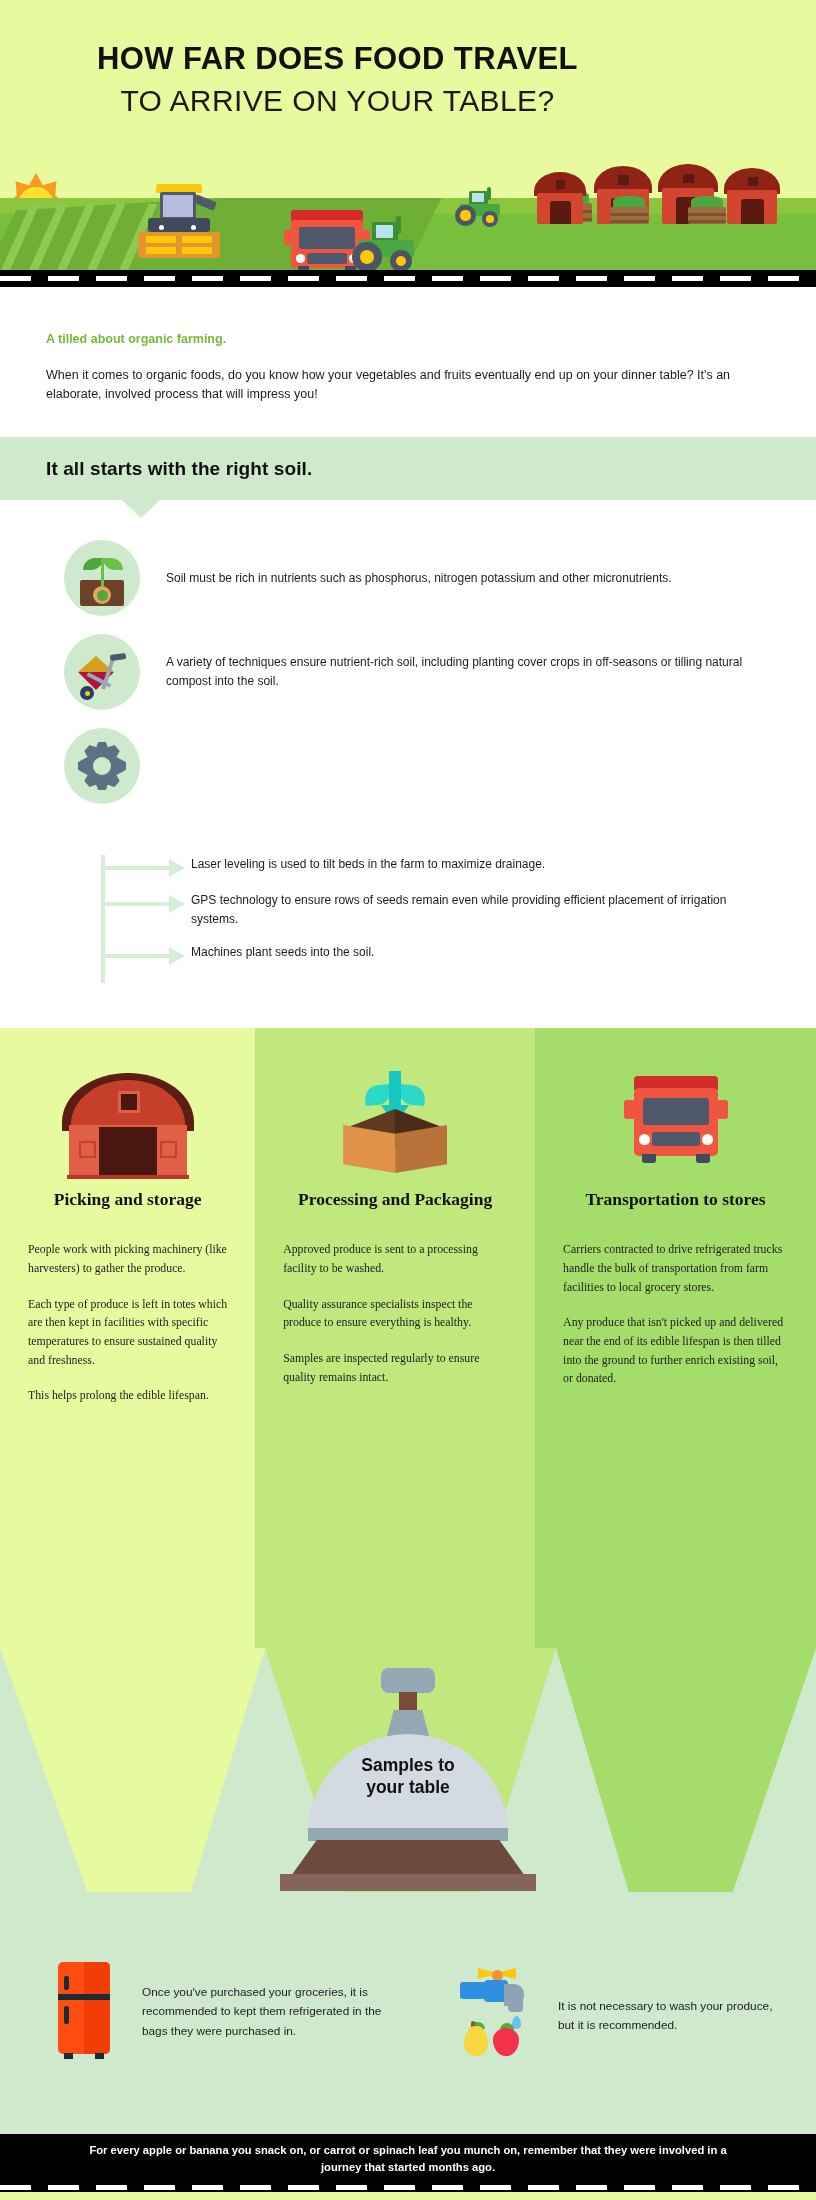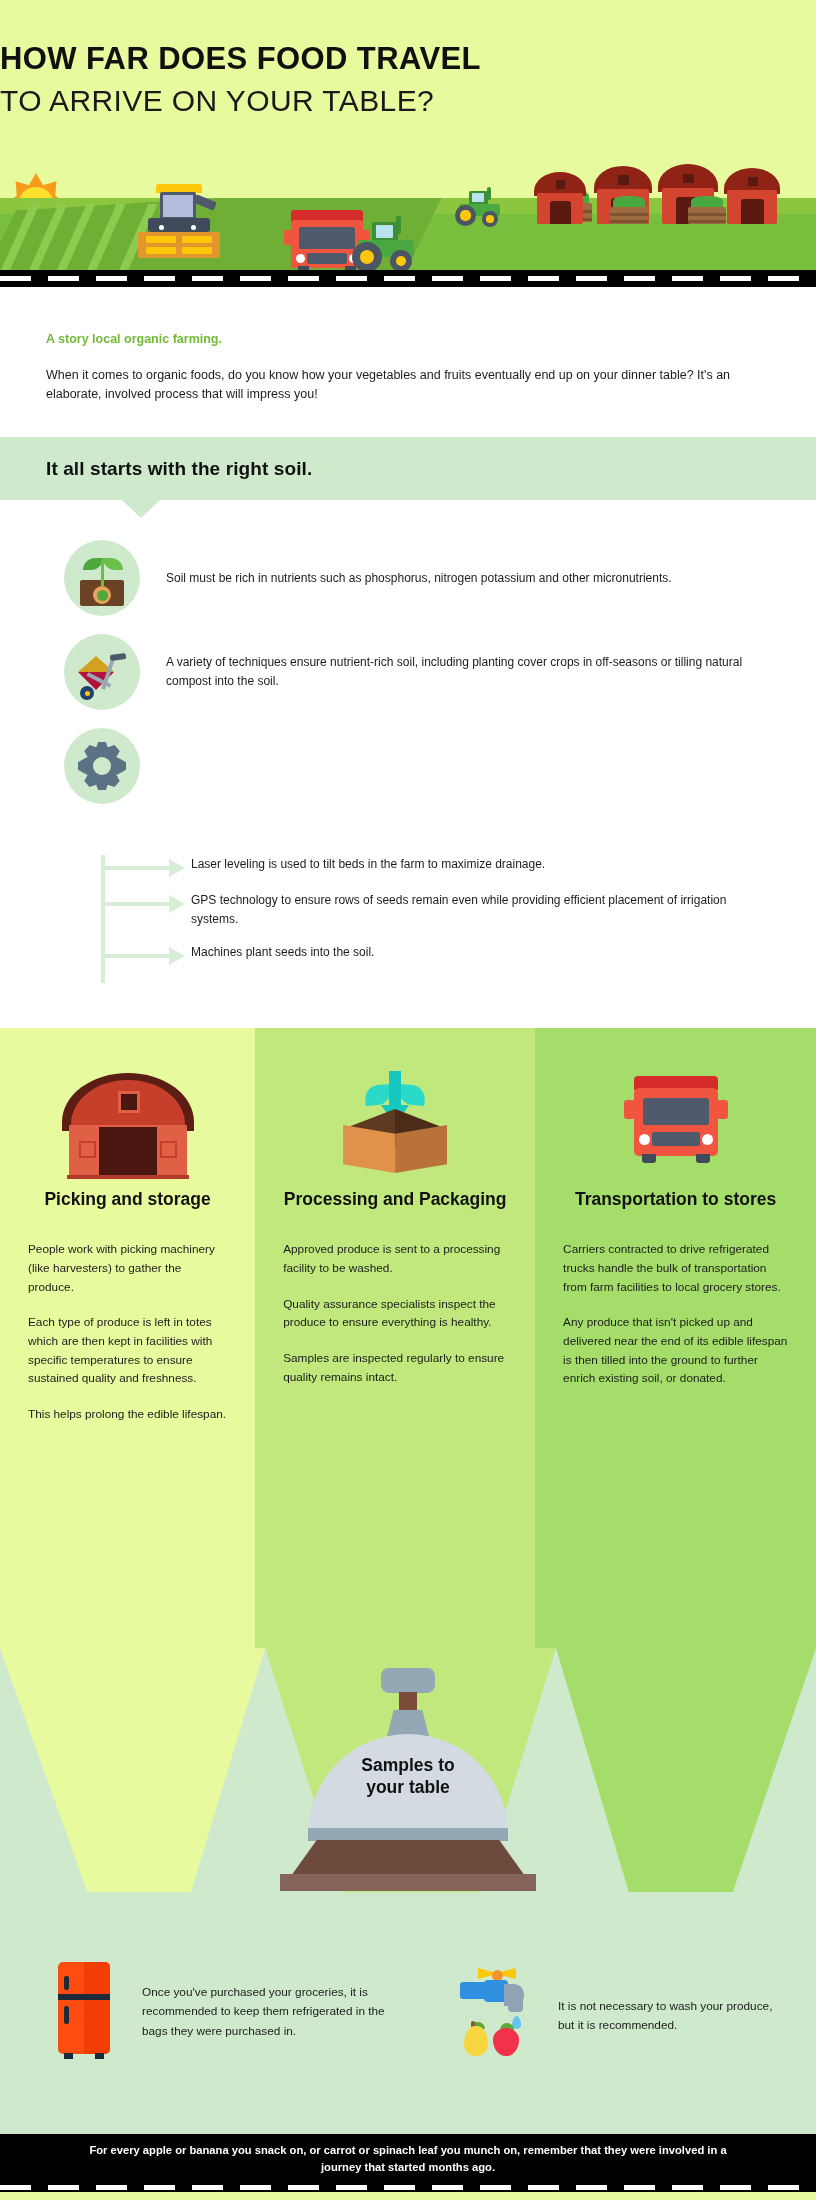--- a/index.html
+++ b/index.html
@@ -22,20 +22,21 @@
     width: 816px;
     height: 287px;
     background: #e8fa9e;
     overflow: hidden;
   }
   .title-block {
     position: absolute;
     top: 40px;
     left: 0;
     width: 675px;
+    text-align: center;
   }
   .title-line1 {
     font-size: 31px;
     font-weight: bold;
     letter-spacing: 0.4px;
     color: #111111;
     line-height: 1.25;
   }
   .title-line2 {
     font-size: 30px;
@@ -266,20 +267,21 @@
   .sub-arm .head { position: absolute; left: 68px; top: 0; width: 0; height: 0; border-top: 9px solid transparent; border-bottom: 9px solid transparent; border-left: 16px solid #d7edd6;}
   .sub-text { font-size: 12px; line-height: 1.55; color: #1c1c1c; max-width: 580px; }
 
   
   .stages {
     position: absolute;
     left: 0; top: 1028px;
     width: 816px;
     height: 620px;
     display: flex;
+    font-family: Liberation Serif, serif;
   }
   .col { position: relative; padding: 36px 28px 0 28px; }
   .col-1 { width: 265px; background: #e8fa9e; }
   .col-2 { width: 291px; background: #c0e87c; }
   .col-3 { width: 292px; background: #a5dd6a; }
   .col-icon { height: 124px; display: flex; align-items: center; justify-content: center; }
   .col h3 {
     font-size: 17.5px;
     font-weight: bold;
     text-align: center;
@@ -559,21 +561,21 @@
           <div class="dash"></div>
           <div class="dash"></div>
           <div class="dash"></div>
           <div class="dash"></div>
           <div class="dash"></div>
         </div>
     </div>
   </div>
 
   <div class="intro">
-    <div class="intro-kicker">A story local organic farming.</div>
+    <div class="intro-kicker">A tilled about organic farming.</div>
     <div class="intro-body">When it comes to organic foods, do you know how your vegetables and fruits eventually end up on your dinner table? It's an elaborate, involved process that will impress you!</div>
   </div>
 
   <div class="soil-banner">
     <h2>It all starts with the right soil.</h2>
   </div>
   <div class="banner-notch"></div>
 
   <div class="soil-list">
 
@@ -726,21 +728,21 @@
     <div class="tip tip-1">
       <div class="fridge">
         <div class="shell"></div>
         <div class="shine"></div>
         <div class="split"></div>
         <div class="hTop"></div>
         <div class="hBot"></div>
         <div class="legL"></div>
         <div class="legR"></div>
       </div>
-      <div class="tip-text">Once you've purchased your groceries, it is recommended to keep them refrigerated in the bags they were purchased in.</div>
+      <div class="tip-text">Once you've purchased your groceries, it is recommended to kept them refrigerated in the bags they were purchased in.</div>
     </div>
 
     <div class="tip tip-2">
       <div class="faucet">
         <div class="handleL"></div>
         <div class="handleR"></div>
         <div class="knob"></div>
         <div class="pipe"></div>
         <div class="body"></div>
         <div class="spout"></div>

